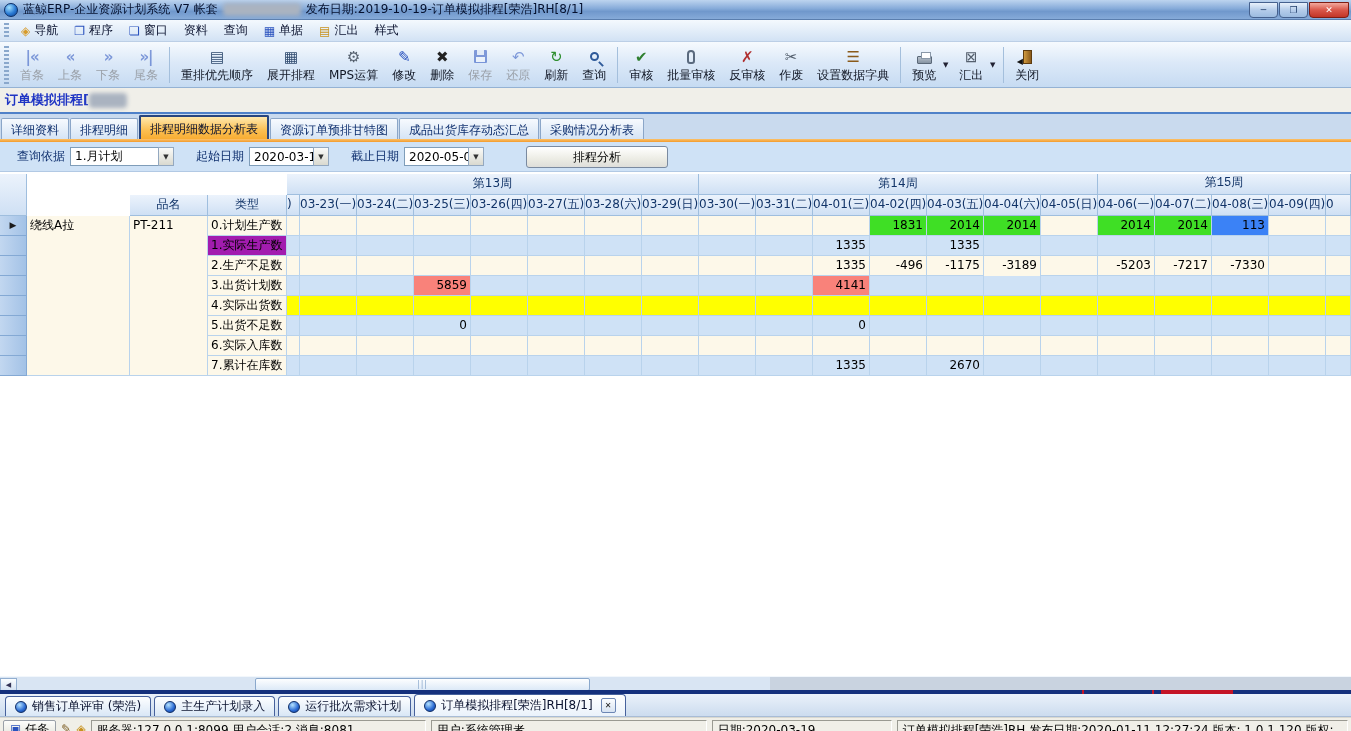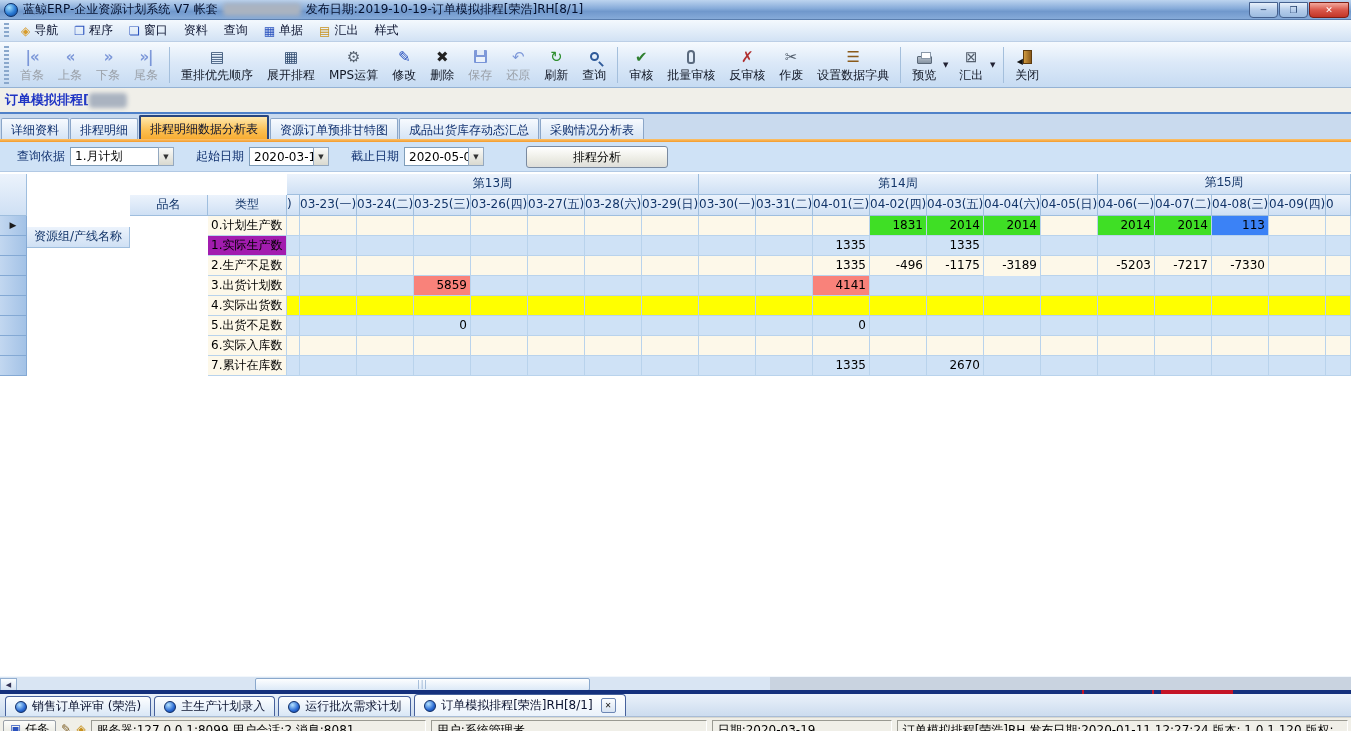--- a/index.html
+++ b/index.html
@@ -360,20 +360,22 @@
     <div class="gcell ghead center" style="left: 813px; top: 21px; width: 57px; height: 21px;">04-01(三)</div>
     <div class="gcell ghead center" style="left: 870px; top: 21px; width: 57px; height: 21px;">04-02(四)</div>
     <div class="gcell ghead center" style="left: 927px; top: 21px; width: 57px; height: 21px;">04-03(五)</div>
     <div class="gcell ghead center" style="left: 984px; top: 21px; width: 57px; height: 21px;">04-04(六)</div>
     <div class="gcell ghead center" style="left: 1041px; top: 21px; width: 57px; height: 21px;">04-05(日)</div>
     <div class="gcell ghead center" style="left: 1098px; top: 21px; width: 57px; height: 21px;">04-06(一)</div>
     <div class="gcell ghead center" style="left: 1155px; top: 21px; width: 57px; height: 21px;">04-07(二)</div>
     <div class="gcell ghead center" style="left: 1212px; top: 21px; width: 57px; height: 21px;">04-08(三)</div>
     <div class="gcell ghead center" style="left: 1269px; top: 21px; width: 57px; height: 21px;">04-09(四)</div>
     <div class="gcell ghead" style="left: 1326px; top: 21px; width: 25px; height: 21px;">0</div>
+    <div class="gcell " style="left: 27px; top: 42px; width: 103px; height: 160px; background: rgb(253, 248, 233); padding-left: 3px;">绕线A拉</div>
+    <div class="gcell " style="left: 130px; top: 42px; width: 78px; height: 160px; background: rgb(253, 248, 233); padding-left: 3px;">PT-211</div>
     <div class="gcell gsel" style="left: 0px; top: 42px; width: 27px; height: 20px;">▶</div>
     <div class="gcell gtype" style="left: 208px; top: 42px; width: 79px; height: 20px; background: rgb(253, 248, 233);">0.计划生产数</div>
     <div class="gcell " style="left: 287px; top: 42px; width: 13px; height: 20px; background: rgb(253, 248, 233);"></div>
     <div class="gcell gnum" style="left: 300px; top: 42px; width: 57px; height: 20px; background: rgb(253, 248, 233);"></div>
     <div class="gcell gnum" style="left: 357px; top: 42px; width: 57px; height: 20px; background: rgb(253, 248, 233);"></div>
     <div class="gcell gnum" style="left: 414px; top: 42px; width: 57px; height: 20px; background: rgb(253, 248, 233);"></div>
     <div class="gcell gnum" style="left: 471px; top: 42px; width: 57px; height: 20px; background: rgb(253, 248, 233);"></div>
     <div class="gcell gnum" style="left: 528px; top: 42px; width: 57px; height: 20px; background: rgb(253, 248, 233);"></div>
     <div class="gcell gnum" style="left: 585px; top: 42px; width: 57px; height: 20px; background: rgb(253, 248, 233);"></div>
     <div class="gcell gnum" style="left: 642px; top: 42px; width: 57px; height: 20px; background: rgb(253, 248, 233);"></div>

